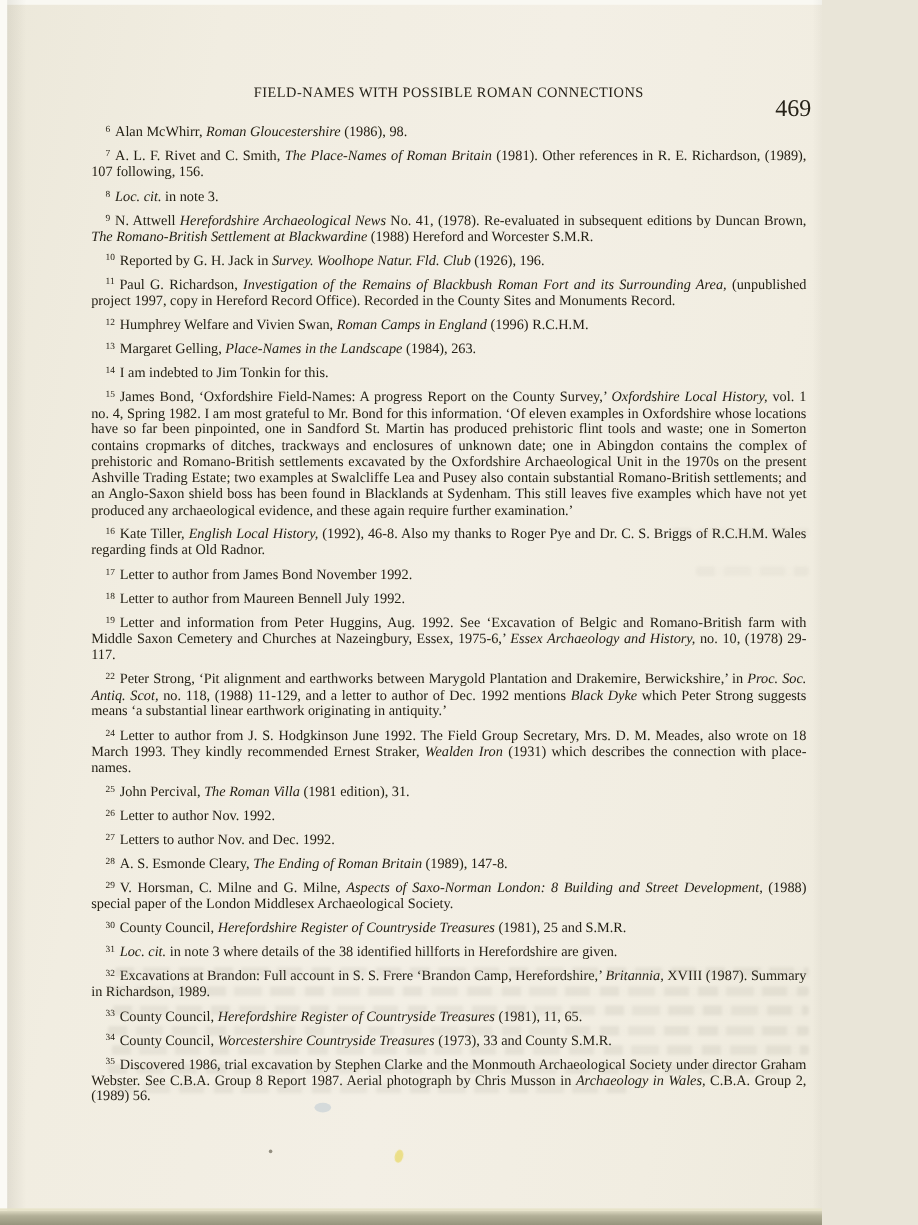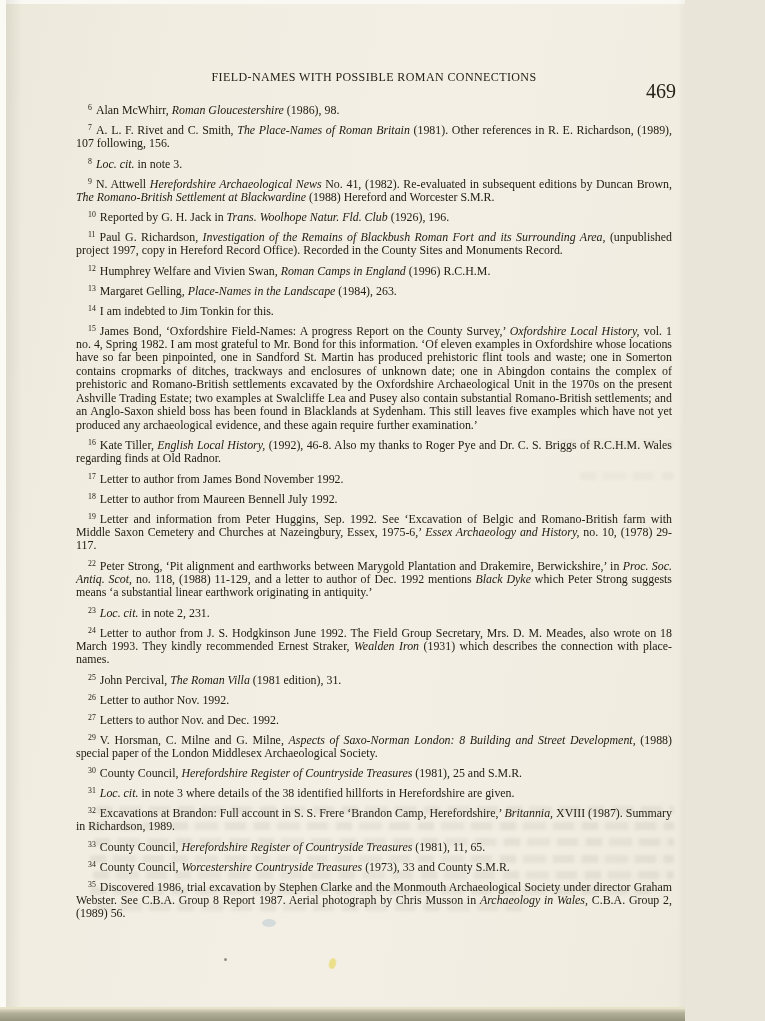--- a/index.html
+++ b/index.html
@@ -69,37 +69,37 @@
 
   <div class="header">
     <div class="running-title">FIELD-NAMES WITH POSSIBLE ROMAN CONNECTIONS</div>
     <div class="page-number">469</div>
   </div>
 
   <div class="notes">
       <p class="note"><span class="fn-num">6</span><span class="rm">Alan McWhirr, </span><span class="it">Roman Gloucestershire</span><span class="rm"> (1986), 98.</span></p>
       <p class="note"><span class="fn-num">7</span><span class="rm">A. L. F. Rivet and C. Smith, </span><span class="it">The Place-Names of Roman Britain</span><span class="rm"> (1981). Other references in R. E. Richardson, (1989), 107 following, 156.</span></p>
       <p class="note"><span class="fn-num">8</span><span class="it">Loc. cit.</span><span class="rm"> in note 3.</span></p>
-      <p class="note"><span class="fn-num">9</span><span class="rm">N. Attwell </span><span class="it">Herefordshire Archaeological News</span><span class="rm"> No. 41, (1982). Re-evaluated in subsequent editions by Duncan Brown, </span><span class="it">The Romano-British Settlement at Blackwardine</span><span class="rm"> (1988) Hereford and Worcester S.M.R.</span></p>
-      <p class="note"><span class="fn-num">10</span><span class="rm">Reported by G. H. Jack in </span><span class="it">Trans. Woolhope Natur. Fld. Club</span><span class="rm"> (1926), 196.</span></p>
+      <p class="note"><span class="fn-num">9</span><span class="rm">N. Attwell </span><span class="it">Herefordshire Archaeological News</span><span class="rm"> No. 41, (1978). Re-evaluated in subsequent editions by Duncan Brown, </span><span class="it">The Romano-British Settlement at Blackwardine</span><span class="rm"> (1988) Hereford and Worcester S.M.R.</span></p>
+      <p class="note"><span class="fn-num">10</span><span class="rm">Reported by G. H. Jack in </span><span class="it">Survey. Woolhope Natur. Fld. Club</span><span class="rm"> (1926), 196.</span></p>
       <p class="note"><span class="fn-num">11</span><span class="rm">Paul G. Richardson, </span><span class="it">Investigation of the Remains of Blackbush Roman Fort and its Surrounding Area,</span><span class="rm"> (unpublished project 1997, copy in Hereford Record Office). Recorded in the County Sites and Monuments Record.</span></p>
       <p class="note"><span class="fn-num">12</span><span class="rm">Humphrey Welfare and Vivien Swan, </span><span class="it">Roman Camps in England</span><span class="rm"> (1996) R.C.H.M.</span></p>
       <p class="note"><span class="fn-num">13</span><span class="rm">Margaret Gelling, </span><span class="it">Place-Names in the Landscape</span><span class="rm"> (1984), 263.</span></p>
       <p class="note"><span class="fn-num">14</span><span class="rm">I am indebted to Jim Tonkin for this.</span></p>
       <p class="note"><span class="fn-num">15</span><span class="rm">James Bond, ‘Oxfordshire Field-Names: A progress Report on the County Survey,’ </span><span class="it">Oxfordshire Local History,</span><span class="rm"> vol. 1 no. 4, Spring 1982. I am most grateful to Mr. Bond for this information. ‘Of eleven examples in Oxfordshire whose locations have so far been pinpointed, one in Sandford St. Martin has produced prehistoric flint tools and waste; one in Somerton contains cropmarks of ditches, trackways and enclosures of unknown date; one in Abingdon contains the complex of prehistoric and Romano-British settlements excavated by the Oxfordshire Archaeological Unit in the 1970s on the present Ashville Trading Estate; two examples at Swalcliffe Lea and Pusey also contain substantial Romano-British settlements; and an Anglo-Saxon shield boss has been found in Blacklands at Sydenham. This still leaves five examples which have not yet produced any archaeological evidence, and these again require further examination.’</span></p>
       <p class="note"><span class="fn-num">16</span><span class="rm">Kate Tiller, </span><span class="it">English Local History,</span><span class="rm"> (1992), 46-8. Also my thanks to Roger Pye and Dr. C. S. Briggs of R.C.H.M. Wales regarding finds at Old Radnor.</span></p>
       <p class="note"><span class="fn-num">17</span><span class="rm">Letter to author from James Bond November 1992.</span></p>
       <p class="note"><span class="fn-num">18</span><span class="rm">Letter to author from Maureen Bennell July 1992.</span></p>
-      <p class="note"><span class="fn-num">19</span><span class="rm">Letter and information from Peter Huggins, Sep. 1992. See ‘Excavation of Belgic and Romano-British farm with Middle Saxon Cemetery and Churches at Nazeingbury, Essex, 1975-6,’ </span><span class="it">Essex Archaeology and History,</span><span class="rm"> no. 10, (1978) 29-117.</span></p>
+      <p class="note"><span class="fn-num">19</span><span class="rm">Letter and information from Peter Huggins, Aug. 1992. See ‘Excavation of Belgic and Romano-British farm with Middle Saxon Cemetery and Churches at Nazeingbury, Essex, 1975-6,’ </span><span class="it">Essex Archaeology and History,</span><span class="rm"> no. 10, (1978) 29-117.</span></p>
       <p class="note"><span class="fn-num">22</span><span class="rm">Peter Strong, ‘Pit alignment and earthworks between Marygold Plantation and Drakemire, Berwickshire,’ in </span><span class="it">Proc. Soc. Antiq. Scot,</span><span class="rm"> no. 118, (1988) 11-129, and a letter to author of Dec. 1992 mentions </span><span class="it">Black Dyke</span><span class="rm"> which Peter Strong suggests means ‘a substantial linear earthwork originating in antiquity.’</span></p>
-      <p class="note"><span class="fn-num">23</span><span class="it">Loc. cit.</span><span class="rm"> in note 2, 231.</span></p>
       <p class="note"><span class="fn-num">24</span><span class="rm">Letter to author from J. S. Hodgkinson June 1992. The Field Group Secretary, Mrs. D. M. Meades, also wrote on 18 March 1993. They kindly recommended Ernest Straker, </span><span class="it">Wealden Iron</span><span class="rm"> (1931) which describes the connection with place-names.</span></p>
       <p class="note"><span class="fn-num">25</span><span class="rm">John Percival, </span><span class="it">The Roman Villa</span><span class="rm"> (1981 edition), 31.</span></p>
       <p class="note"><span class="fn-num">26</span><span class="rm">Letter to author Nov. 1992.</span></p>
       <p class="note"><span class="fn-num">27</span><span class="rm">Letters to author Nov. and Dec. 1992.</span></p>
+      <p class="note"><span class="fn-num">28</span><span class="rm">A. S. Esmonde Cleary, </span><span class="it">The Ending of Roman Britain</span><span class="rm"> (1989), 147-8.</span></p>
       <p class="note"><span class="fn-num">29</span><span class="rm">V. Horsman, C. Milne and G. Milne, </span><span class="it">Aspects of Saxo-Norman London: 8 Building and Street Development,</span><span class="rm"> (1988) special paper of the London Middlesex Archaeological Society.</span></p>
       <p class="note"><span class="fn-num">30</span><span class="rm">County Council, </span><span class="it">Herefordshire Register of Countryside Treasures</span><span class="rm"> (1981), 25 and S.M.R.</span></p>
       <p class="note"><span class="fn-num">31</span><span class="it">Loc. cit.</span><span class="rm"> in note 3 where details of the 38 identified hillforts in Herefordshire are given.</span></p>
       <p class="note"><span class="fn-num">32</span><span class="rm">Excavations at Brandon: Full account in S. S. Frere ‘Brandon Camp, Herefordshire,’ </span><span class="it">Britannia,</span><span class="rm"> XVIII (1987). Summary in Richardson, 1989.</span></p>
       <p class="note"><span class="fn-num">33</span><span class="rm">County Council, </span><span class="it">Herefordshire Register of Countryside Treasures</span><span class="rm"> (1981), 11, 65.</span></p>
       <p class="note"><span class="fn-num">34</span><span class="rm">County Council, </span><span class="it">Worcestershire Countryside Treasures</span><span class="rm"> (1973), 33 and County S.M.R.</span></p>
       <p class="note"><span class="fn-num">35</span><span class="rm">Discovered 1986, trial excavation by Stephen Clarke and the Monmouth Archaeological Society under director Graham Webster. See C.B.A. Group 8 Report 1987. Aerial photograph by Chris Musson in </span><span class="it">Archaeology in Wales,</span><span class="rm"> C.B.A. Group 2, (1989) 56.</span></p>
     </div>
 
   <div class="bleed">

